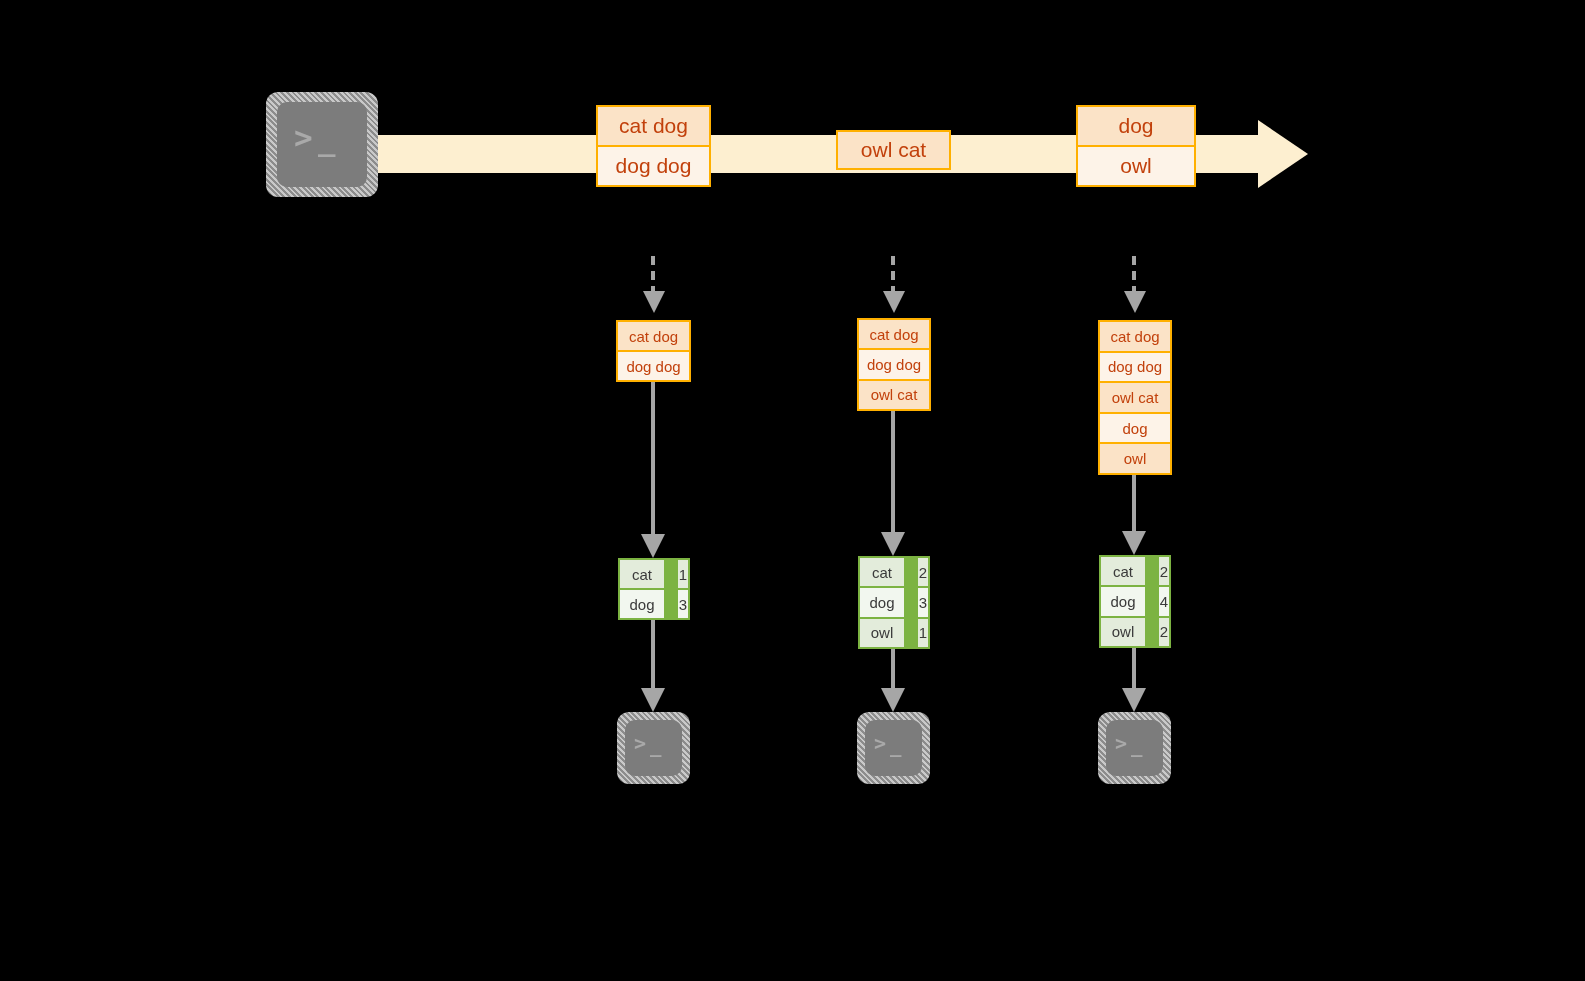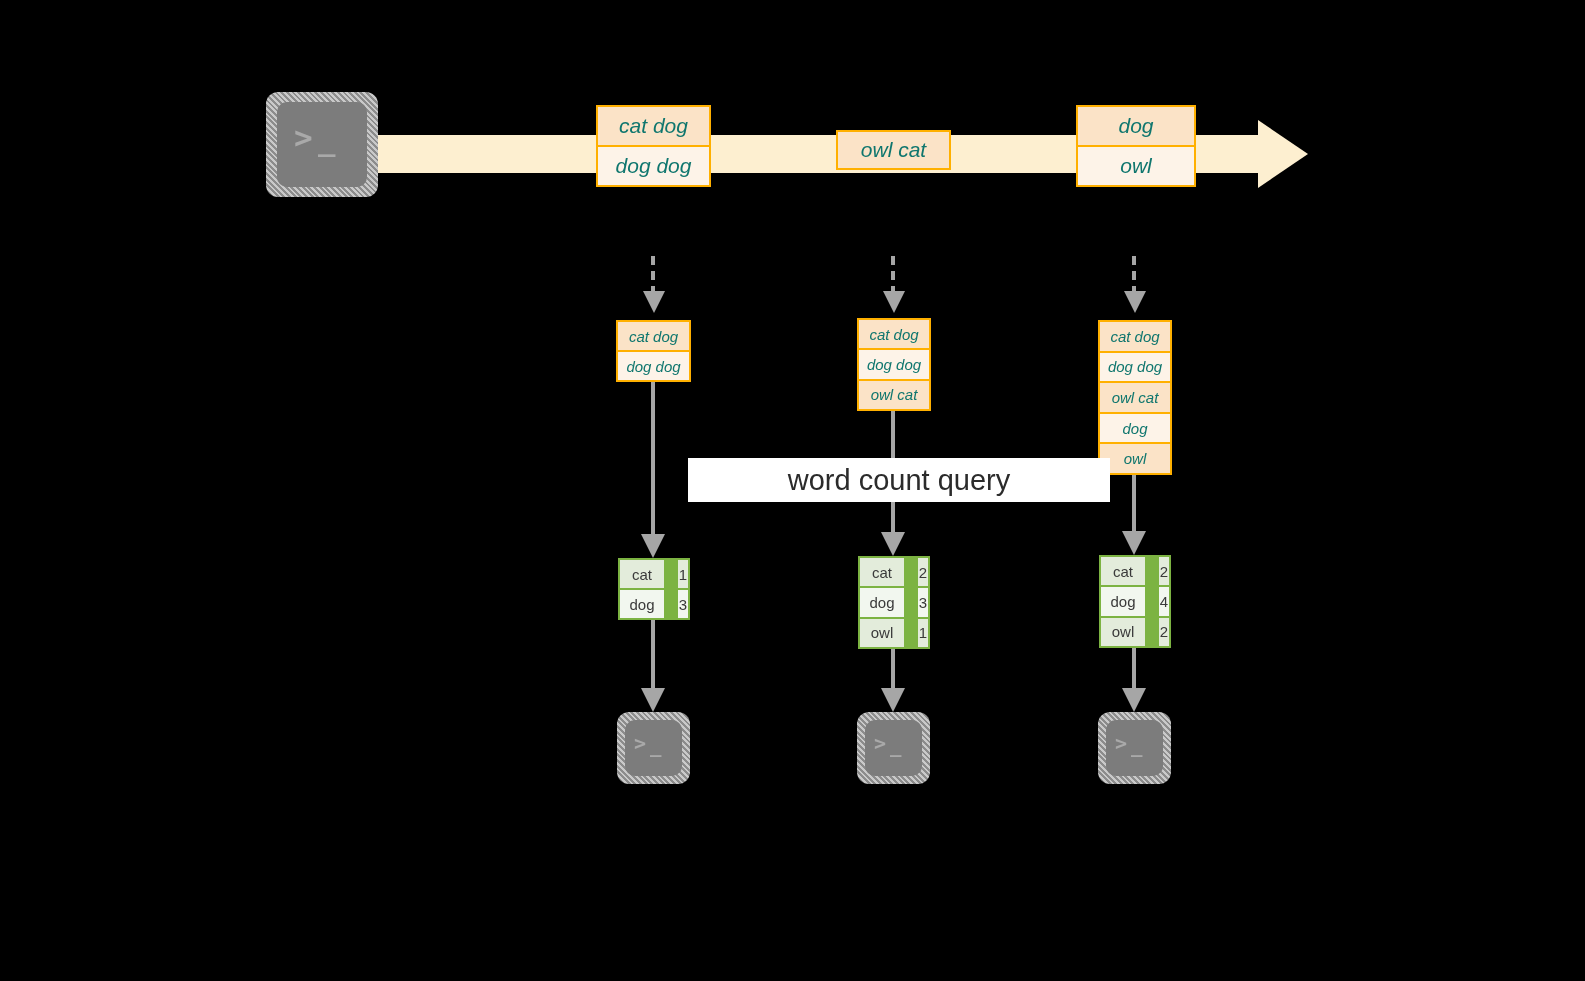--- a/index.html
+++ b/index.html
@@ -65,24 +65,23 @@
     background: #ffb000;
     display: flex;
     flex-direction: column;
     gap: 2px;
   }
   .rec-cell {
     flex: 1 1 auto;
     display: flex;
     align-items: center;
     justify-content: center;
-    color: #0f766e;
+    color: #c2410c;
     white-space: nowrap;
     background: #fbe3c7;
-    font-style: italic;
   }
   .rec-cell.alt { background: #fdf3e8; }
 
   
   .tbl {
     position: absolute;
     box-sizing: border-box;
     border: 2px solid #7cb342;
     background: #7cb342;
     display: flex;
@@ -269,17 +268,14 @@
   <div class="vline" style="left:1132px; top:648px; height:44px;"></div>
   <div class="vhead" style="left:1122px; top:688px; border-width:24px 12px 0 12px;"></div>
 
   <div class="terminal" style="left:1098px; top:712px; width:73px; height:72px;">
     <div class="hatch"></div>
     <div class="face" style="left:8px; top:8px; right:8px; bottom:8px;"></div>
     <div class="glyph" style="left:17px; top:21px; font-size:20px;">&gt;</div>
     <div class="glyph" style="left:33px; top:24px; font-size:19px;">_</div>
   </div>
 
-  <div class="query-band" style="left:688px; top:458px; width:422px; height:44px;">
-    <span style="font-size:29px;">word count query</span>
-  </div>
 
 </div>
 
 </body></html>

